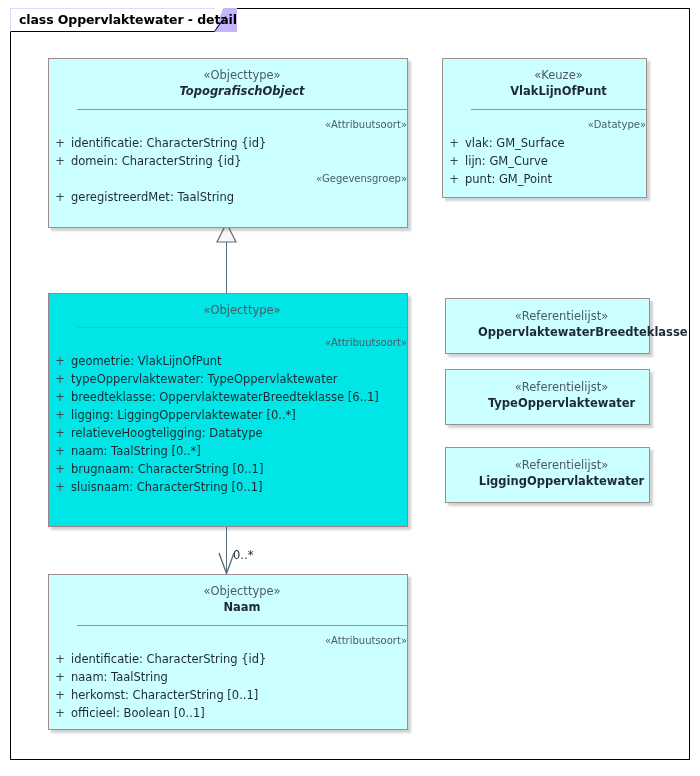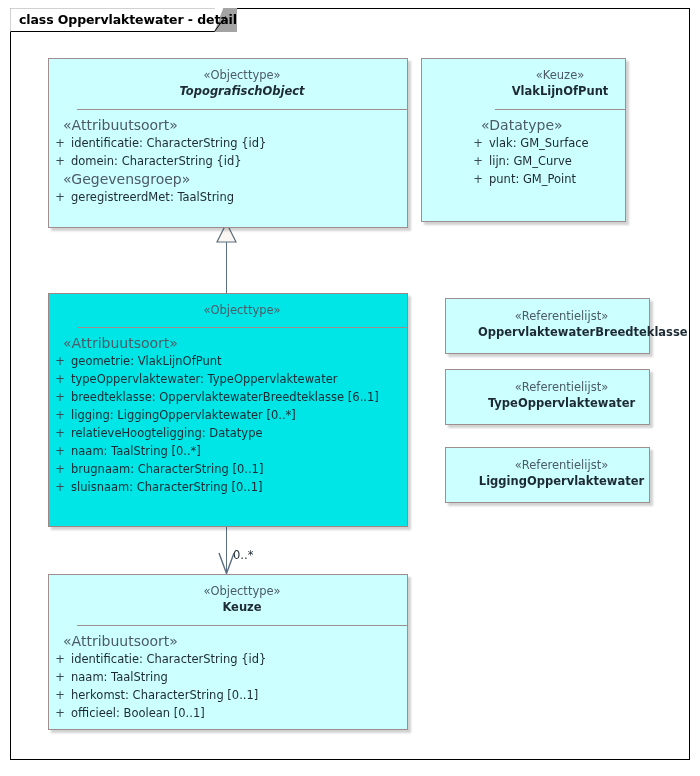--- a/index.html
+++ b/index.html
@@ -25,21 +25,21 @@
     box-sizing: border-box;
     border: 1px solid #000000;
     background: #ffffff;
   }
   #frame-title-tab {
     position: absolute;
     left: 10px;
     top: 8px;
     height: 24px;
     box-sizing: border-box;
-    background: #a3a3a3;
+    background: #c4b5fd;
     z-index: 4;
     display: flex;
     align-items: center;
   }
   #frame-title-tab .tab-shape {
     position: absolute;
     left: 0;
     top: 0;
     width: 216px;
     height: 24px;
@@ -89,25 +89,26 @@
     color: #1d2a33;
     line-height: 17px;
     white-space: nowrap;
   }
   .classname.italic { font-style: italic; }
 
   .uml-body {
     padding: 6px 0 8px 0;
   }
   .group-label {
-    font-size: 14px;
+    font-size: 10px;
     color: #4c5a66;
     padding-left: 14px;
     line-height: 18px;
     white-space: nowrap;
+    text-align: right;
   }
   .attr-row {
     display: flex;
     line-height: 18px;
     font-size: 11.5px;
     color: #1d2a33;
     white-space: nowrap;
   }
   .attr-vis {
     width: 22px;
@@ -175,21 +176,21 @@
       <span class="attr-text">domein: CharacterString {id}</span>
     </div>
     <div class="group-label">«Gegevensgroep»</div>
     <div class="attr-row">
       <span class="attr-vis">+</span>
       <span class="attr-text">geregistreerdMet: TaalString</span>
     </div>
   </div>
 </div>
 
-<div class="uml-class has-body" style="left:421px; top:58px; width:205px; height:164px;padding-left:45px;">
+<div class="uml-class has-body" style="left:442px; top:58px; width:205px; height:140px;">
   <div class="uml-head">
     <div class="stereotype">«Keuze»</div>
     <div class="classname">VlakLijnOfPunt</div>
   </div>
   <div class="uml-body">
     <div class="group-label">«Datatype»</div>
     <div class="attr-row">
       <span class="attr-vis">+</span>
       <span class="attr-text">vlak: GM_Surface</span>
     </div>
@@ -241,21 +242,21 @@
     <div class="attr-row">
       <span class="attr-vis">+</span>
       <span class="attr-text">sluisnaam: CharacterString [0..1]</span>
     </div>
   </div>
 </div>
 
 <div class="uml-class has-body" style="left:48px; top:574px; width:360px; height:156px;">
   <div class="uml-head">
     <div class="stereotype">«Objecttype»</div>
-    <div class="classname">Keuze</div>
+    <div class="classname">Naam</div>
   </div>
   <div class="uml-body">
     <div class="group-label">«Attribuutsoort»</div>
     <div class="attr-row">
       <span class="attr-vis">+</span>
       <span class="attr-text">identificatie: CharacterString {id}</span>
     </div>
     <div class="attr-row">
       <span class="attr-vis">+</span>
       <span class="attr-text">naam: TaalString</span>

